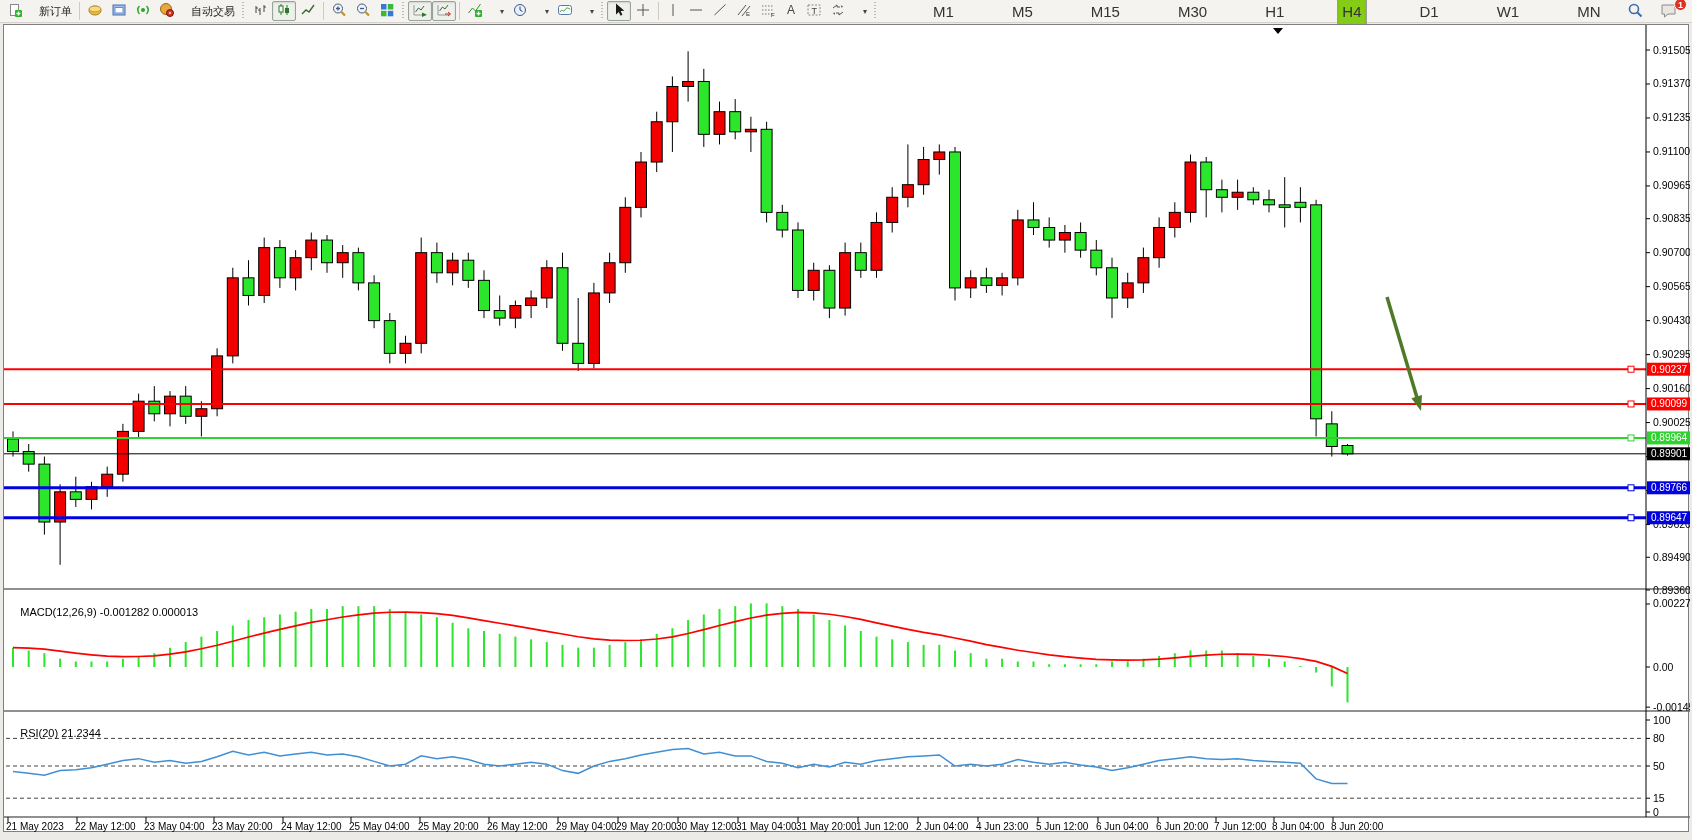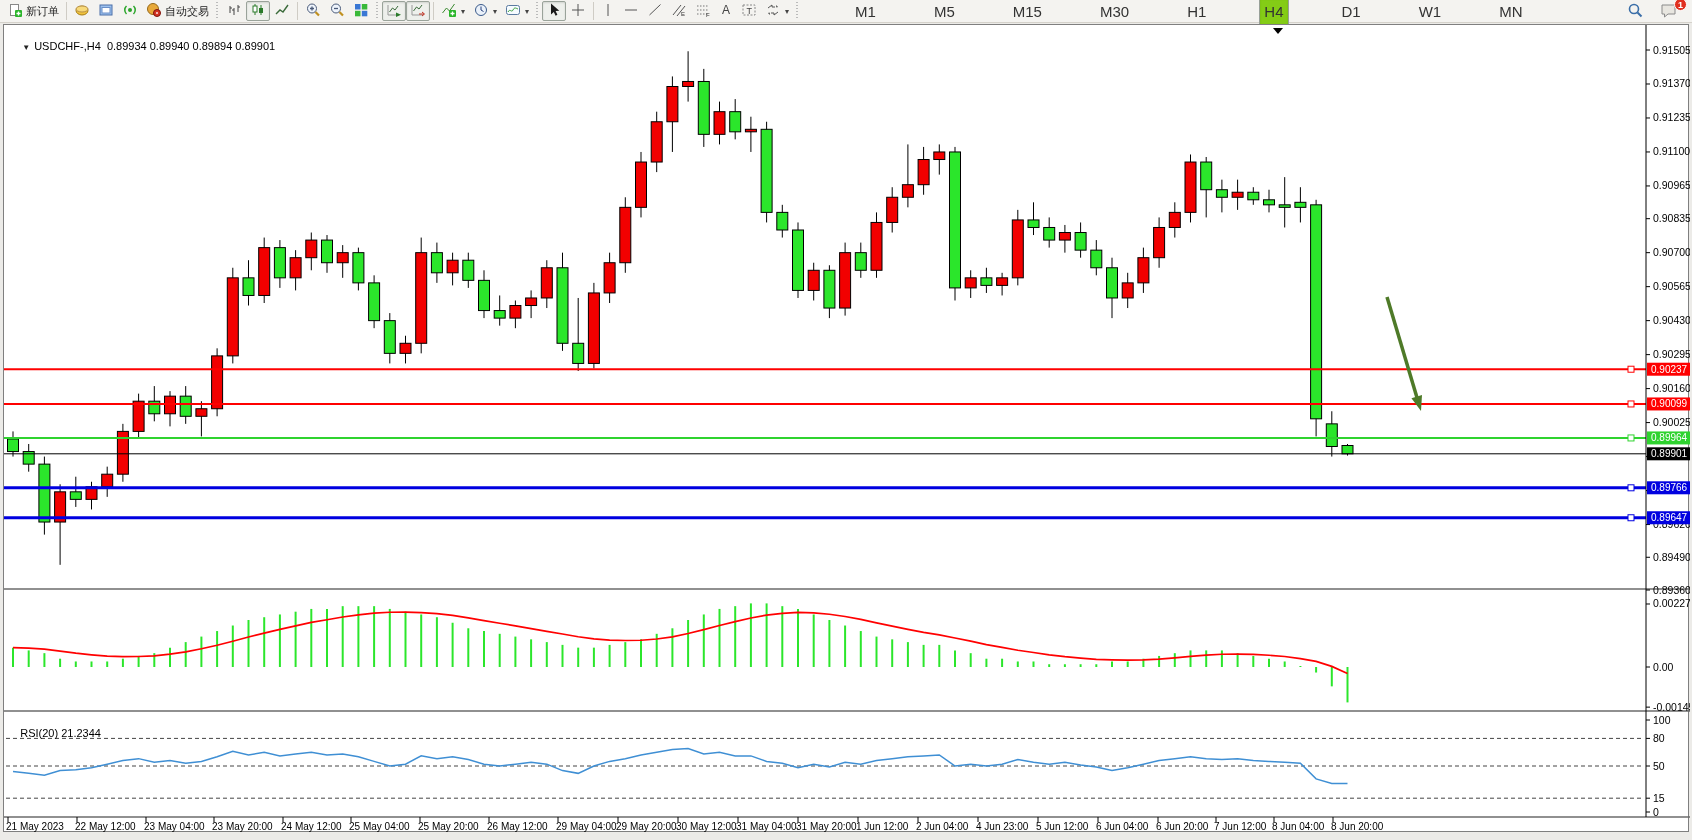--- a/index.html
+++ b/index.html
@@ -3,21 +3,21 @@
 <meta charset="utf-8">
 <style>
   * { box-sizing: border-box; margin: 0; padding: 0; }
   html,body { width:1692px; height:840px; overflow:hidden;
     font-family:"Liberation Sans", sans-serif; background:#ecebe8; }
   
   #toolbar { position:absolute; left:0; top:0; width:1692px; height:23px;
     background:#f4f3f0; border-bottom:1px solid #d5d2cb;
     display:flex; align-items:center; padding:0 4px; font-size:11px; color:#222; }
   .tb-btn { height:20px; min-width:22px; display:flex; align-items:center; justify-content:center;
-    gap:3px; padding:0 3px; border:1px solid transparent; border-radius:2px; cursor:default; }
+    gap:16px; padding:0 3px; border:1px solid transparent; border-radius:2px; cursor:default; }
   .tb-btn.pressed { background:#eef0ec; border:1px solid #9aa39a; box-shadow:inset 0 1px 2px rgba(0,0,0,.12); }
   .tb-btn .lbl { white-space:nowrap; }
   .tb-sep { width:1px; height:18px; background:#cfccc5; margin:0 3px; }
   .tb-grip { width:5px; height:18px; margin:0 2px;
     background-image:repeating-linear-gradient(#bbb 0 1px, transparent 1px 3px);
     background-size:2px 100%; background-repeat:repeat-y; background-position:1px 0; }
   .tf-btn { height:28px; min-width:26px; display:flex; align-items:center; justify-content:center;
     font-size:15px; color:#333; border:1px solid transparent; padding:0 4px;margin-left:48px; }
   .tf-btn.pressed { background:#84cc16; border:1px solid #98a098; box-shadow:inset 0 1px 2px rgba(0,0,0,.15); }
   .caret { font-size:8px; color:#444; margin-left:1px; }
@@ -630,21 +630,21 @@
       <text x="1210" y="805" font-size="10" fill="#000">7 Jun 12:00</text>
       <line x1="1270" y1="792" x2="1270" y2="797" stroke="#000"></line>
       <text x="1268" y="805" font-size="10" fill="#000">8 Jun 04:00</text>
       <line x1="1329" y1="792" x2="1329" y2="797" stroke="#000"></line>
       <text x="1327" y="805" font-size="10" fill="#000">8 Jun 20:00</text>
       <line x1="1383" y1="272" x2="1414.1419487836588" y2="376.417122392268" stroke="#4e7a28" stroke-width="3.5"></line>
       <polygon points="1417,386 1407.4423404912359,373.1976117573896 1417.983505859741,370.0537554194144" fill="#4e7a28"></polygon>
       <polygon points="1269,3 1279,3 1274,9" fill="#000"></polygon>
     </svg>
 
-  <div class="overlay" id="title-row">
-    <span class="dd">▼</span><span>USDCHF-,H4</span>&nbsp;&nbsp;<span>0.89934 0.89940 0.89894 0.89901</span>
-  </div>
 
+  <div class="overlay" id="macd-label">
+    <span>MACD(12,26,9)</span>&nbsp;<span>-0.001282</span>&nbsp;<span>0.000013</span>
+  </div>
 
   <div class="overlay" id="rsi-label">
     <span>RSI(20)</span>&nbsp;<span>21.2344</span>
   </div>
 </div>
 
 </body></html>

